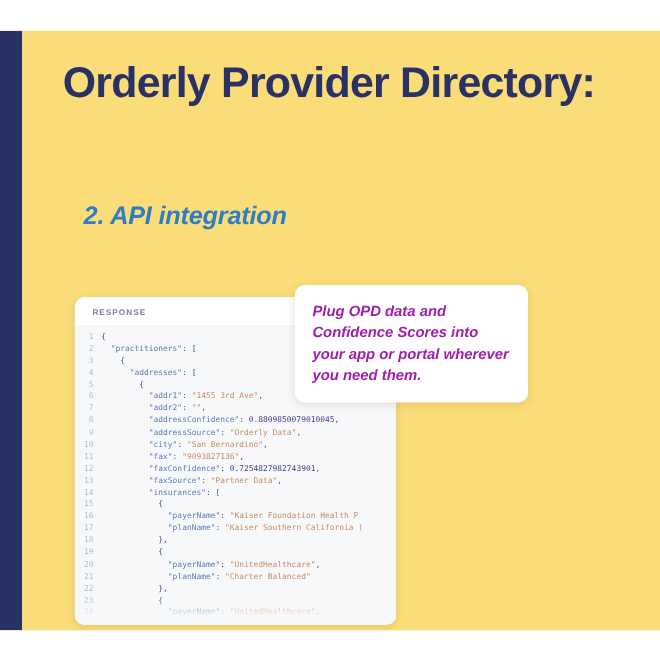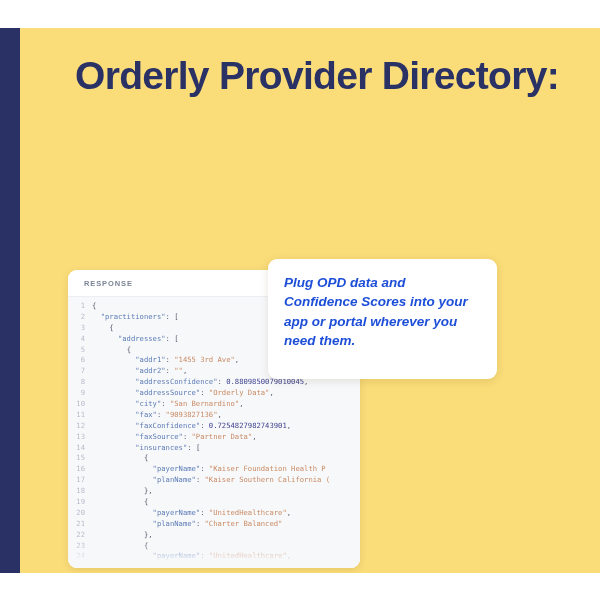--- a/index.html
+++ b/index.html
@@ -35,21 +35,21 @@
     position: absolute;
     left: 57px;
     top: 26px;
     width: 520px;
     color: #2a3165;
     font-size: 39px;
     font-weight: bold;
     line-height: 1.13;
     letter-spacing: -0.7px;
   }
-  #title .line { display: block; white-space: nowrap; text-align: center; }
+  #title .line { display: block; white-space: nowrap; }
 
   #subtitle {
     position: absolute;
     left: 76px;
     top: 155px;
     color: #2f7dc4;
     font-size: 23px;
     font-weight: bold;
     font-style: italic;
     letter-spacing: -0.2px;
@@ -120,45 +120,46 @@
     height: 26px;
     background: linear-gradient(to bottom, rgba(247,248,250,0) 0%, rgba(247,248,250,0.93) 72%, #f7f8fa 100%);
     pointer-events: none;
   }
 
   
   #callout {
     position: absolute;
     left: 268px;
     top: 231px;
-    width: 229px;
-    padding: 14px 16px 28px 16px;
+    width: 212px;
+    padding: 14px 16px 15px 16px;
     box-sizing: border-box;
     background: #ffffff;
     border-radius: 9px;
     box-shadow: 0 2px 8px rgba(90,70,10,0.14);
-    color: #1d4ed8;
+    color: #a21caf;
     font-size: 13.5px;
     font-style: italic;
     font-weight: bold;
     line-height: 1.44;
   }
   #callout .strong { font-weight: bold; }
 </style>
 </head>
 <body>
 
 <div id="slide">
 
   <div id="left-bar"></div>
 
   <div id="title">
     <span class="line">Orderly Provider Directory:</span>
   </div>
 
+  <div id="subtitle">2. API integration</div>
 
   <div id="code-card-wrap">
     <div id="code-header">
       <span class="label">RESPONSE</span>
     </div>
     <div id="code-body">
       <div id="code-lines">
           <div class="code-line"><span class="ln">1</span><span class="ct"><span class="p">{</span></span></div>
           <div class="code-line"><span class="ln">2</span><span class="ct"><span class="p"> </span><span class="p"> </span><span class="k">"practitioners"</span><span class="p">:</span><span class="p"> </span><span class="p">[</span></span></div>
           <div class="code-line"><span class="ln">3</span><span class="ct"><span class="p"> </span><span class="p"> </span><span class="p"> </span><span class="p"> </span><span class="p">{</span></span></div>

